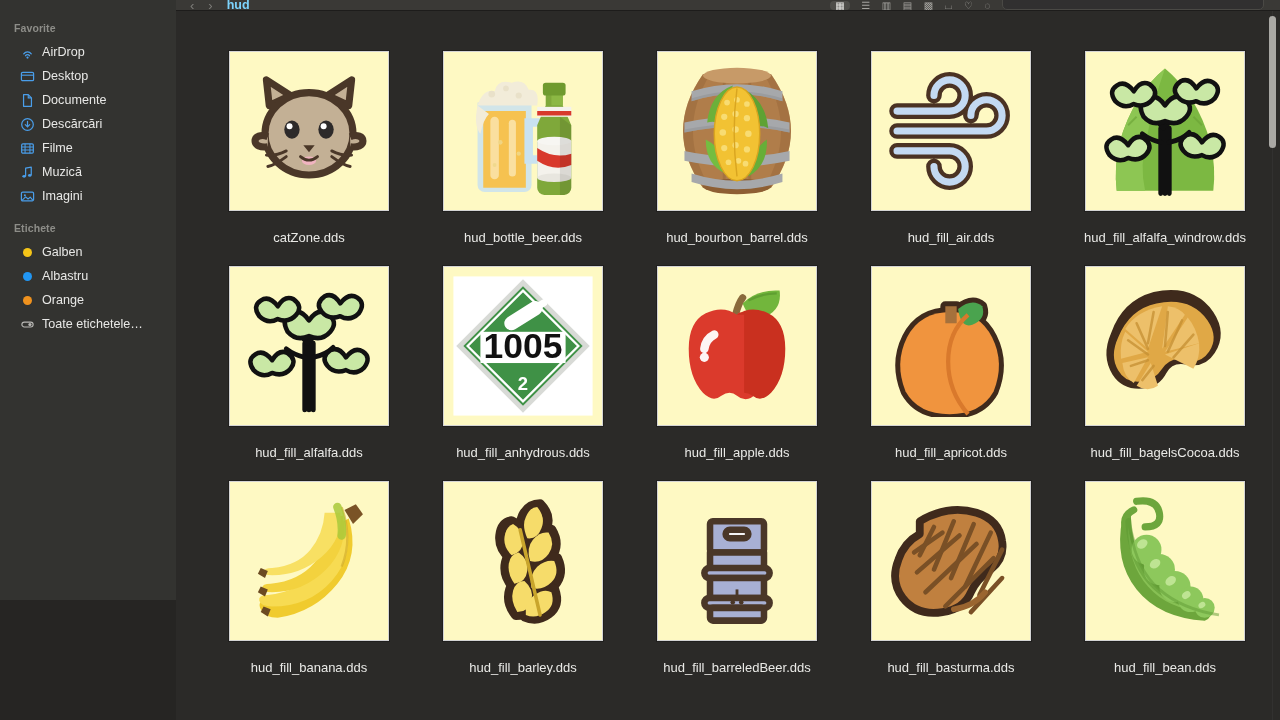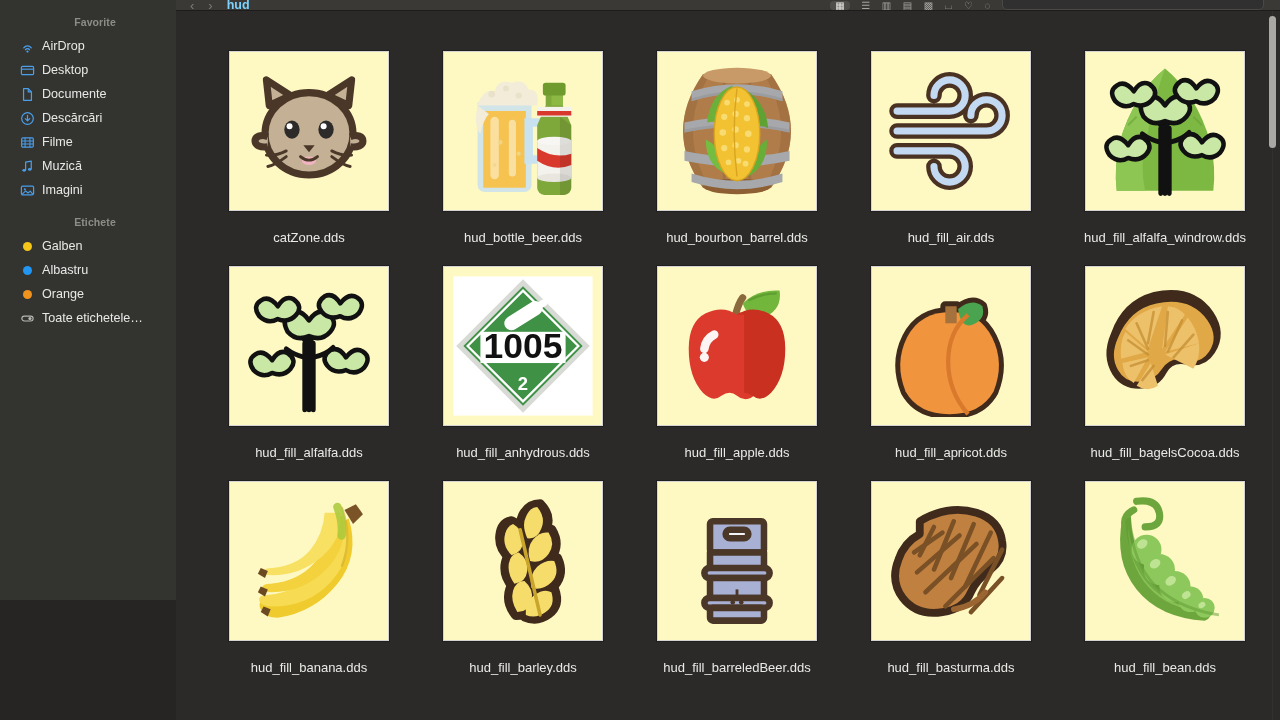--- a/index.html
+++ b/index.html
@@ -9,25 +9,24 @@
     background: #262523;
     font-family: "Liberation Sans", sans-serif;
     -webkit-font-smoothing: antialiased;
   }
   .window { display: flex; width: 1280px; height: 720px; position: relative; }
 
   
   .sidebar {
     width: 176px; height: 600px;
     background: #333330;
-    padding-top: 16px;
+    padding-top: 22px;
     flex: 0 0 176px;
     position: relative;
     z-index: 5;
-    text-align: center;
   }
   .side-section-title {
     font-size: 10.5px; font-weight: bold; color: #8d8d88;
     padding: 0 0 6px 14px; letter-spacing: .1px;
   }
   .side-group { margin-bottom: 14px; }
   .side-item {
     display: flex; align-items: center; gap: 7px;
     height: 24px; padding: 0 10px 0 14px;
     color: #e8e8e6; font-size: 12.6px;

